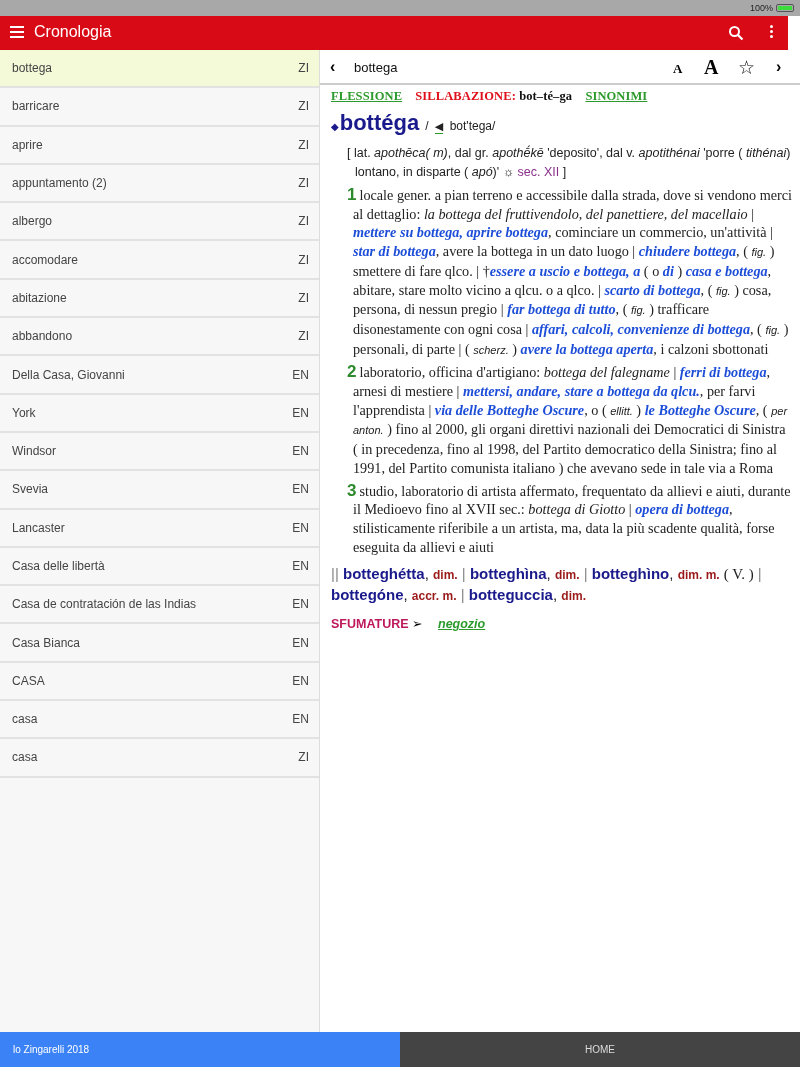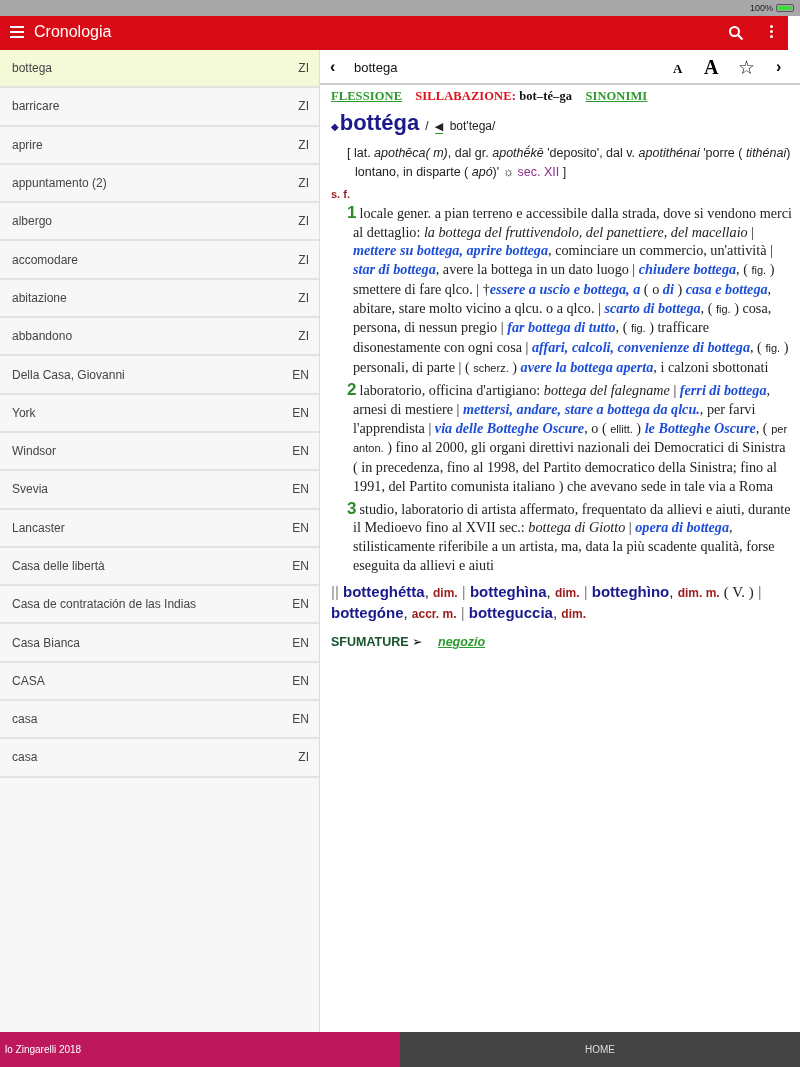--- a/index.html
+++ b/index.html
@@ -44,30 +44,30 @@
   .headword .lemma { color: #1a1a8c; font-size: 22px; font-weight: bold; }
   .headword .pron { font-size: 12px; margin-left: 6px; color: #222; }
   .speaker { display: inline-block; font-size: 11px; border-bottom: 1px solid #2c9a2c; margin: 0 3px; cursor: pointer; }
   .etym { font-family: "Liberation Sans", sans-serif; font-size: 12.5px; color: #222; margin: 8px 0 0 16px; line-height: 19px; padding-left: 8px; text-indent: -8px; }
   .etym .sec { color: #8a2f8a; text-align: right; }
   .pos { color: #9a1a1a; font-family: "Liberation Sans", sans-serif; font-weight: bold; font-size: 11px; margin: 6px 0 4px 0; }
   .sense { font-size: 14.2px; line-height: 18.7px; color: #222; margin: 4px 0 0 22px; padding-left: 0; }
   .sense .num { color: #2c8a2c; font-family: "Liberation Sans", sans-serif; font-weight: bold; font-size: 17px; margin-right: 3px; margin-left: -6px; }
   .sense .ex { font-style: italic; }
   .sense .ph { font-style: italic; font-weight: bold; color: #1d4ed8; }
-  .sense .abbr { font-family: "Liberation Sans", sans-serif; font-size: 11px; }
+  .sense .abbr { font-style: italic; font-family: "Liberation Sans", sans-serif; font-size: 11px; }
   .derivs { font-family: "Liberation Sans", sans-serif; font-size: 15px; line-height: 20px; color: #222; margin-top: 8px; }
   .derivs .d { color: #1a1a8c; font-weight: bold; }
   .derivs .g { color: #9a1a1a; font-size: 12px; font-weight: bold; }
   .derivs .sep { color: #888; }
   .sfum { font-family: "Liberation Sans", sans-serif; font-size: 12.5px; margin-top: 10px; }
-  .sfum .lbl { color: #14532d; font-weight: bold; }
+  .sfum .lbl { color: #be185d; font-weight: bold; }
   .sfum .link { color: #2c9a2c; font-style: italic; font-weight: bold; text-decoration: underline; cursor: pointer; margin-left: 12px; }
 
-  .bottom-left { position: absolute; left: 0; top: 1032px; width: 400px; height: 35px; background: #be185d; color: #fff; font-size: 10px; line-height: 35px; padding-left: 5px; }
+  .bottom-left { position: absolute; left: 0; top: 1032px; width: 400px; height: 35px; background: #3b82f6; color: #fff; font-size: 10px; line-height: 35px; padding-left: 13px; }
   .bottom-right { position: absolute; left: 400px; top: 1032px; width: 400px; height: 35px; background: #444; color: #ddd; font-size: 10px; line-height: 35px; text-align: center; cursor: pointer; }
 </style>
 </head>
 <body>
 
 <div class="statusbar">
   <span class="carrier">Carrier</span>
   <span class="time">5:15 PM</span>
   <span class="batt">
     <span>100%</span>
@@ -198,21 +198,20 @@
       <span class="lemma">bottéga</span>
       <span class="pron">
         <span>/</span>
         <span class="speaker">◀</span>
         <span>bot'tega/</span>
       </span>
     </div>
     <div class="etym">
       <span>[ lat. </span><i>apothēca( m)</i><span>, dal gr. </span><i>apothḗkē</i><span> 'deposito', dal v. </span><i>apotithénai</i><span> 'porre ( </span><i>tithénai</i><span>) lontano, in disparte ( </span><i>apó</i><span>)' ☼ </span><span class="sec">sec. XII</span><span> ]</span>
     </div>
-    <div class="pos">s. f.</div>
     <div id="senses">
         <div class="sense"><span class="num">1</span><span>locale gener. a pian terreno e accessibile dalla strada, dove si vendono merci al dettaglio: </span><span class="ex">la bottega del fruttivendolo, del panettiere, del macellaio</span><span> | </span><span class="ph">mettere su bottega, aprire bottega</span><span>, cominciare un commercio, un'attività | </span><span class="ph">star di bottega</span><span>, avere la bottega in un dato luogo | </span><span class="ph">chiudere bottega</span><span>, ( </span><span class="abbr">fig.</span><span> ) smettere di fare qlco. | †</span><span class="ph">essere a uscio e bottega, a</span><span> ( o </span><span class="ph">di</span><span> ) </span><span class="ph">casa e bottega</span><span>, abitare, stare molto vicino a qlcu. o a qlco. | </span><span class="ph">scarto di bottega</span><span>, ( </span><span class="abbr">fig.</span><span> ) cosa, persona, di nessun pregio | </span><span class="ph">far bottega di tutto</span><span>, ( </span><span class="abbr">fig.</span><span> ) trafficare disonestamente con ogni cosa | </span><span class="ph">affari, calcoli, convenienze di bottega</span><span>, ( </span><span class="abbr">fig.</span><span> ) personali, di parte | ( </span><span class="abbr">scherz.</span><span> ) </span><span class="ph">avere la bottega aperta</span><span>, i calzoni sbottonati</span></div>
         <div class="sense"><span class="num">2</span><span>laboratorio, officina d'artigiano: </span><span class="ex">bottega del falegname</span><span> | </span><span class="ph">ferri di bottega</span><span>, arnesi di mestiere | </span><span class="ph">mettersi, andare, stare a bottega da qlcu.</span><span>, per farvi l'apprendista | </span><span class="ph">via delle Botteghe Oscure</span><span>, o ( </span><span class="abbr">ellitt.</span><span> ) </span><span class="ph">le Botteghe Oscure</span><span>, ( </span><span class="abbr">per anton.</span><span> ) fino al 2000, gli organi direttivi nazionali dei Democratici di Sinistra ( in precedenza, fino al 1998, del Partito democratico della Sinistra; fino al 1991, del Partito comunista italiano ) che avevano sede in tale via a Roma</span></div>
         <div class="sense"><span class="num">3</span><span>studio, laboratorio di artista affermato, frequentato da allievi e aiuti, durante il Medioevo fino al XVII sec.: </span><span class="ex">bottega di Giotto</span><span> | </span><span class="ph">opera di bottega</span><span>, stilisticamente riferibile a un artista, ma, data la più scadente qualità, forse eseguita da allievi e aiuti</span></div>
       </div>
     <div class="derivs" id="derivs"><span class="sep">||</span> <span class="d">botteghétta</span>, <span class="g">dim.</span><span class="sep"> | </span><span class="d">botteghìna</span>, <span class="g">dim.</span><span class="sep"> | </span><span class="d">botteghìno</span>, <span class="g">dim. m.</span> <span style="font-family: &quot;Liberation Serif&quot;, serif;">( V. )</span><span class="sep"> | </span><span class="d">bottegóne</span>, <span class="g">accr. m.</span><span class="sep"> | </span><span class="d">botteguccia</span>, <span class="g">dim.</span></div>
     <div class="sfum">
       <span class="lbl">SFUMATURE</span>
       <span>➢</span>
       <span class="link">negozio</span>

